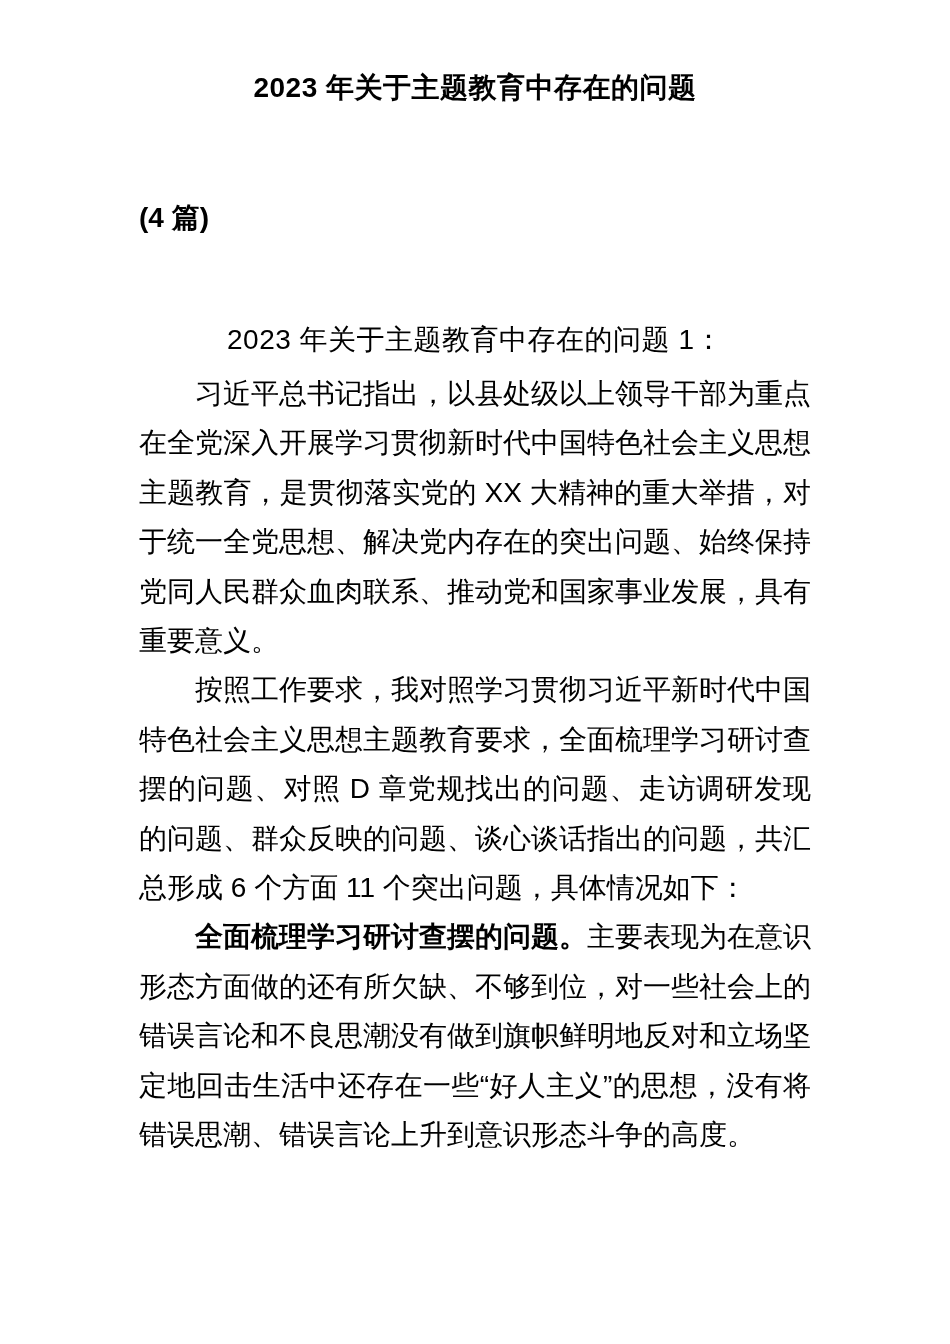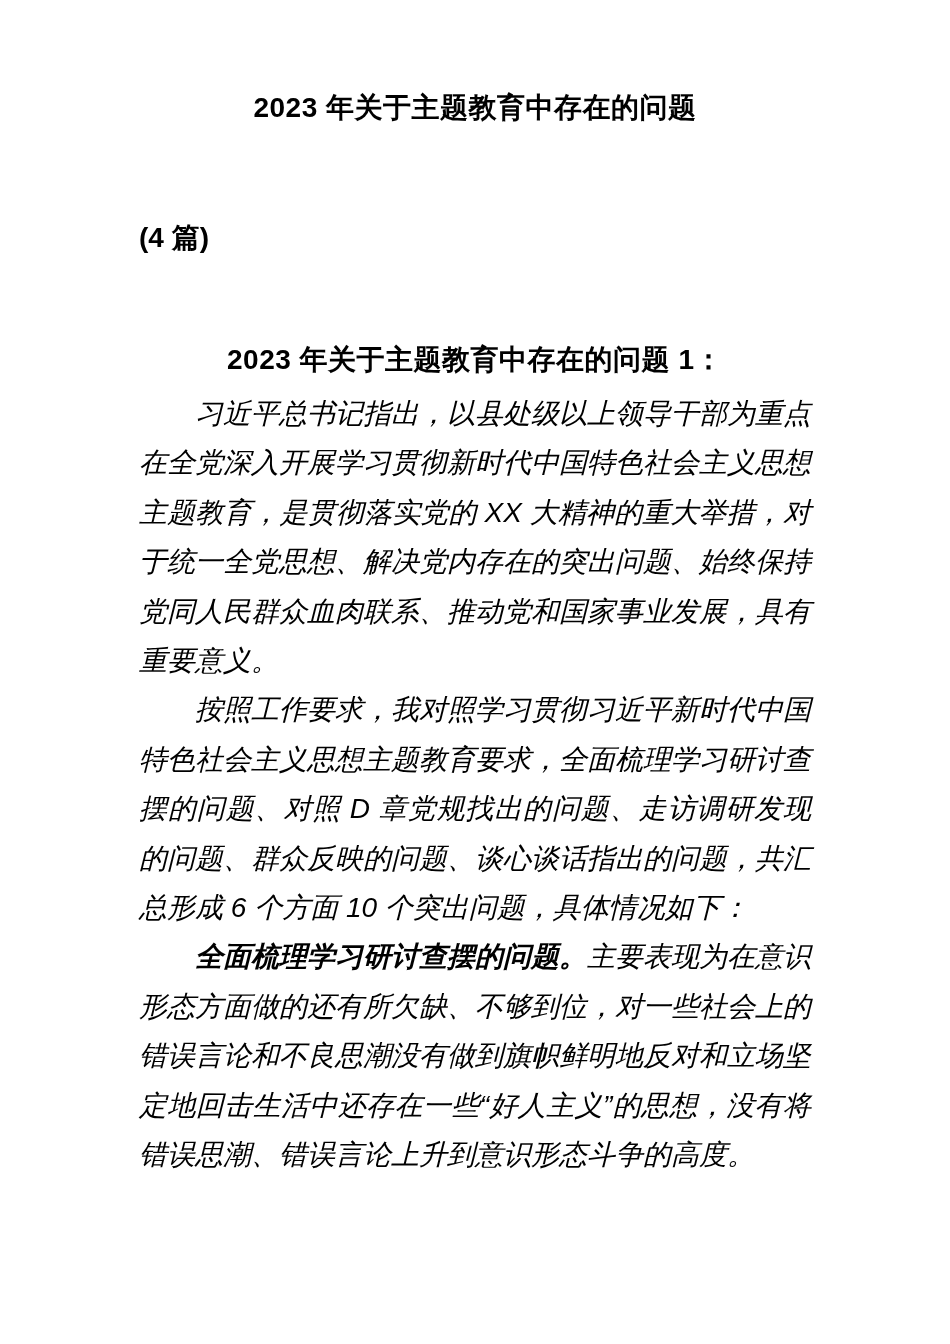--- a/index.html
+++ b/index.html
@@ -6,21 +6,21 @@
     margin: 0;
     padding: 0;
     background: #ffffff;
   }
   .page {
     position: relative;
     width: 950px;
     height: 1344px;
     background: #ffffff;
     box-sizing: border-box;
-    padding: 88px 139px 0 139px;
+    padding: 68px 139px 0 139px;
     font-family: "Liberation Sans", "DejaVu Sans", sans-serif;
     color: #000000;
     overflow: hidden;
   }
   .doc-title {
     margin: 0;
     text-align: center;
     font-size: 28px;
     font-weight: 700;
     line-height: 40px;
@@ -30,55 +30,54 @@
     margin: 90px 0 0 0;
     text-align: left;
     font-size: 28px;
     font-weight: 700;
     line-height: 40px;
   }
   .section-heading {
     margin: 82px 0 0 0;
     text-align: center;
     font-size: 28px;
-    font-weight: 700;
+    font-weight: 400;
     line-height: 40px;
     letter-spacing: 0.5px;
   }
   .body-text {
     margin-top: 9px;
   }
   .para {
     margin: 0;
     font-size: 28px;
     font-weight: 400;
     line-height: 49.4px;
     text-align: justify;
     text-justify: inter-ideograph;
     text-indent: 2em;
-    font-style: italic;
   }
   .para .lead {
     font-weight: 700;
   }
 </style>
 </head>
 <body>
 
 <div class="page">
 
   <h1 class="doc-title">2023 年关于主题教育中存在的问题</h1>
 
   <div class="doc-subtitle">(4 篇)</div>
 
   <h2 class="section-heading">2023 年关于主题教育中存在的问题 1：</h2>
 
   <div class="body-text">
 
     <p class="para"><span>习近平总书记指出，以县处级以上领导干部为重点在全党深入开展学习贯彻新时代中国特色社会主义思想主题教育，是贯彻落实党的 XX 大精神的重大举措，对于统一全党思想、解决党内存在的突出问题、始终保持党同人民群众血肉联系、推动党和国家事业发展，具有重要意义。</span></p>
 
-    <p class="para"><span>按照工作要求，我对照学习贯彻习近平新时代中国特色社会主义思想主题教育要求，全面梳理学习研讨查摆的问题、对照 D 章党规找出的问题、走访调研发现的问题、群众反映的问题、谈心谈话指出的问题，共汇总形成 6 个方面 10 个突出问题，具体情况如下：</span></p>
+    <p class="para"><span>按照工作要求，我对照学习贯彻习近平新时代中国特色社会主义思想主题教育要求，全面梳理学习研讨查摆的问题、对照 D 章党规找出的问题、走访调研发现的问题、群众反映的问题、谈心谈话指出的问题，共汇总形成 6 个方面 11 个突出问题，具体情况如下：</span></p>
 
     <p class="para"><span class="lead">全面梳理学习研讨查摆的问题。</span><span>主要表现为在意识形态方面做的还有所欠缺、不够到位，对一些社会上的错误言论和不良思潮没有做到旗帜鲜明地反对和立场坚定地回击生活中还存在一些“好人主义”的思想，没有将错误思潮、错误言论上升到意识形态斗争的高度。</span></p>
 
   </div>
 
 </div>
 
 </body></html>

